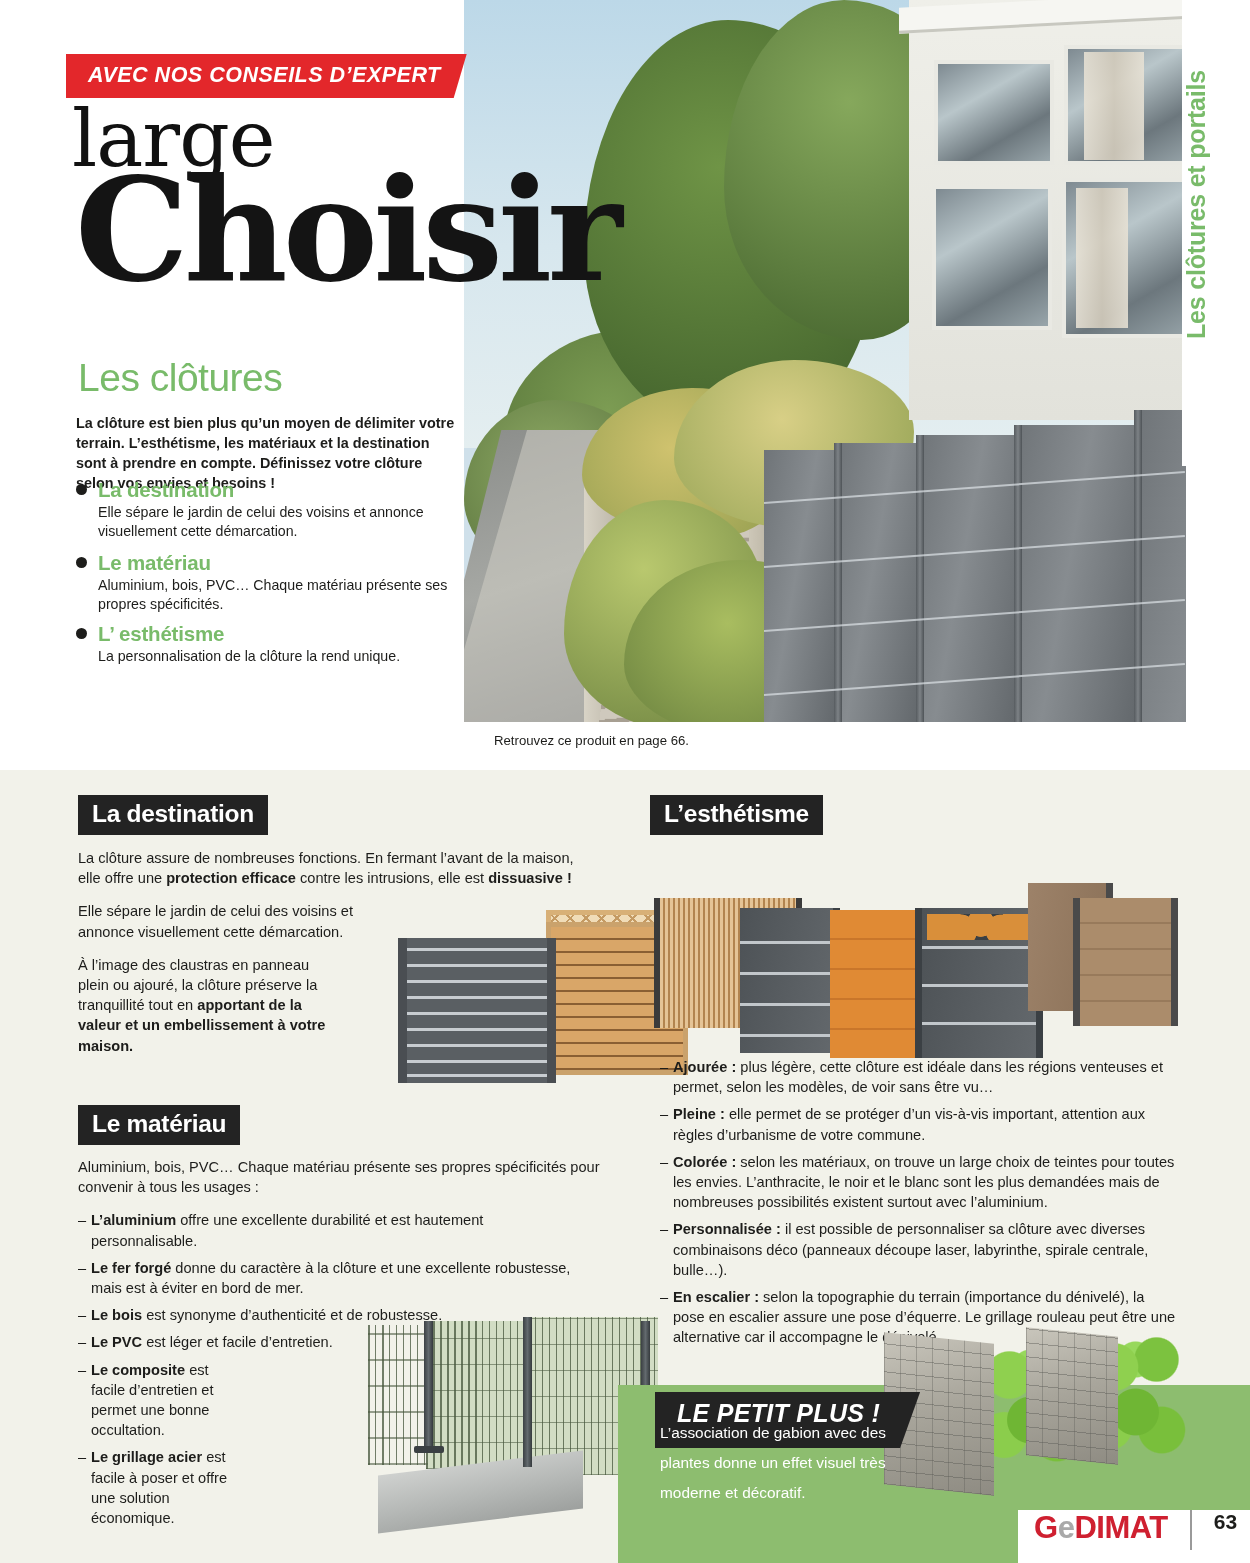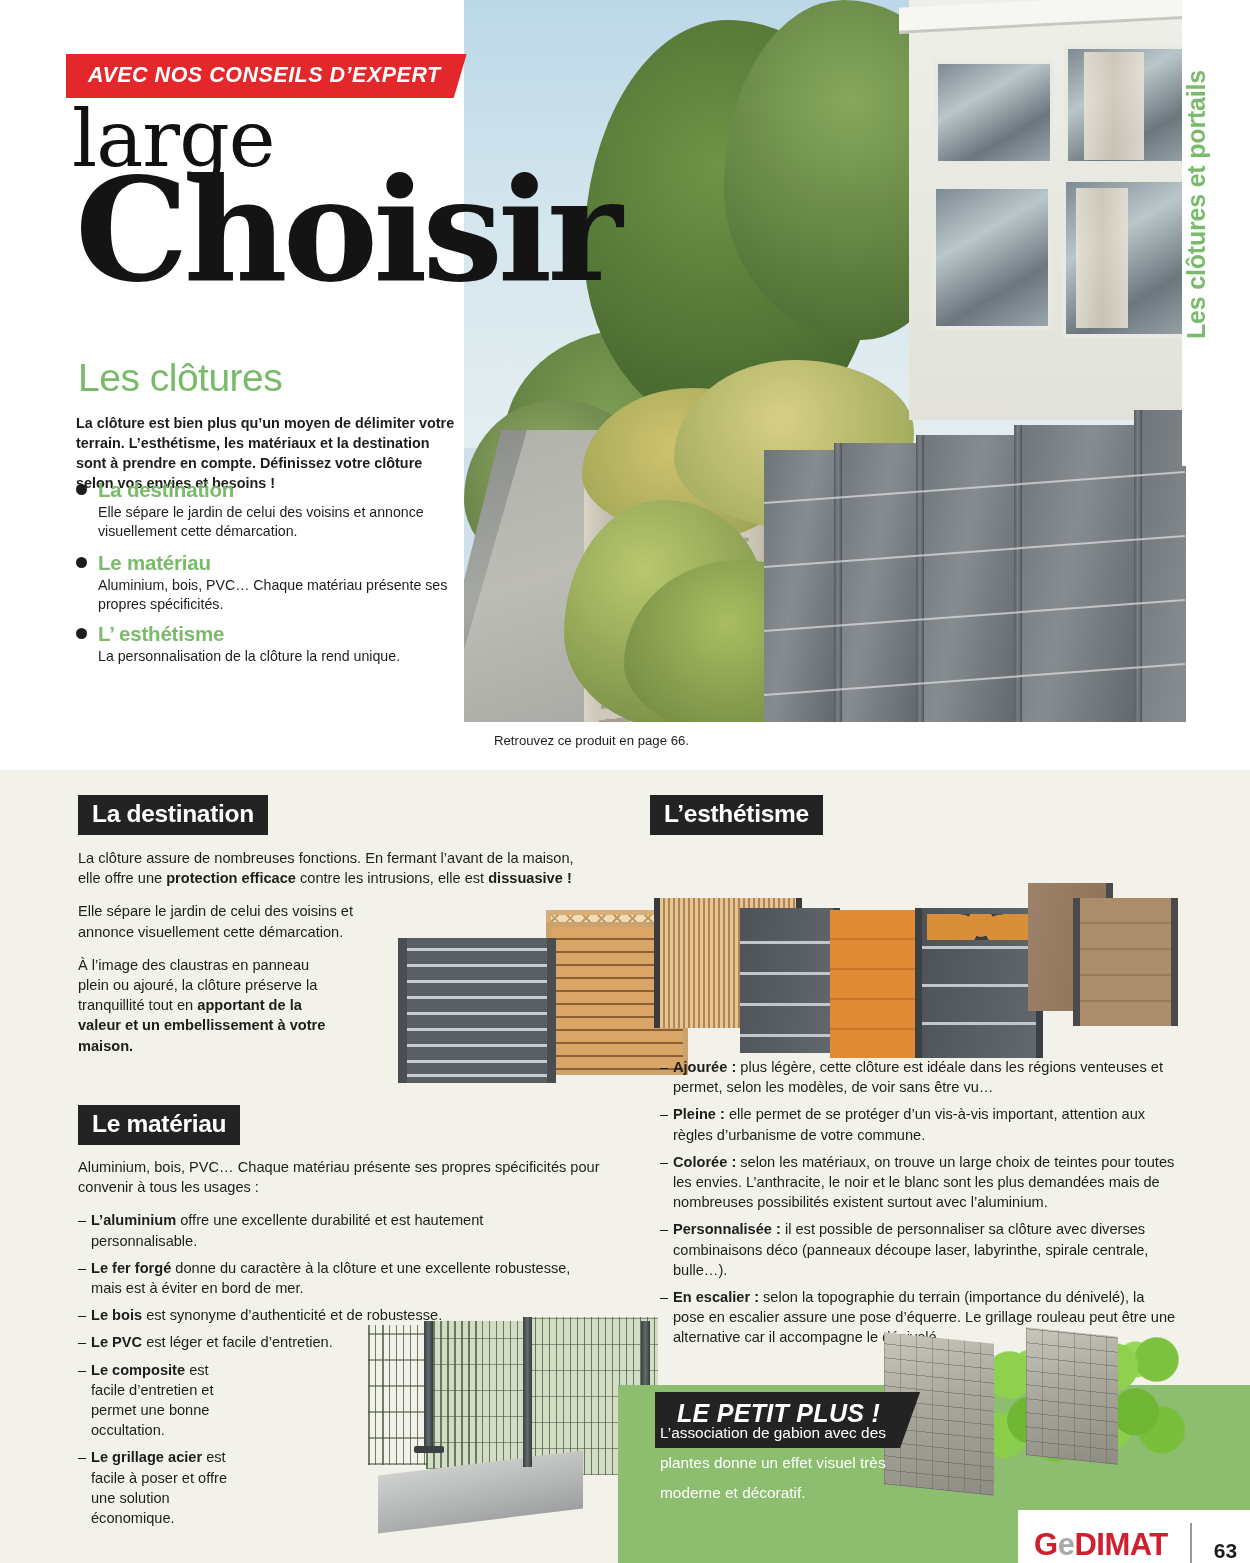--- a/index.html
+++ b/index.html
@@ -276,21 +276,21 @@
       radial-gradient(circle at 50% 60%, #6fb634 0 22%, transparent 23%),
       radial-gradient(circle at 25% 70%, #8bcd4c 0 17%, transparent 18%),
       radial-gradient(circle at 75% 72%, #79bf3b 0 17%, transparent 18%),
       radial-gradient(circle at 50% 25%, #97d85c 0 14%, transparent 15%);
   }
 
   
   #footer-logo-box {
     position:absolute; left:1018px; top:1510px;
     width:232px; height:53px; background:#fff; z-index:10;
-    display:flex; align-items:flex-end;
+    display:flex; align-items:flex-start;
   }
   #gedimat {
     font-size:31px; font-weight:bold; letter-spacing:-.5px;
     color:#cf2030; margin-left:16px;
     font-family:"Liberation Sans", sans-serif;
   }
   #gedimat .grey { color:#a9a9a9; }
   #page-divider {
     width:2px; height:40px; background:#9a9a9a; margin-left:22px;
   }

